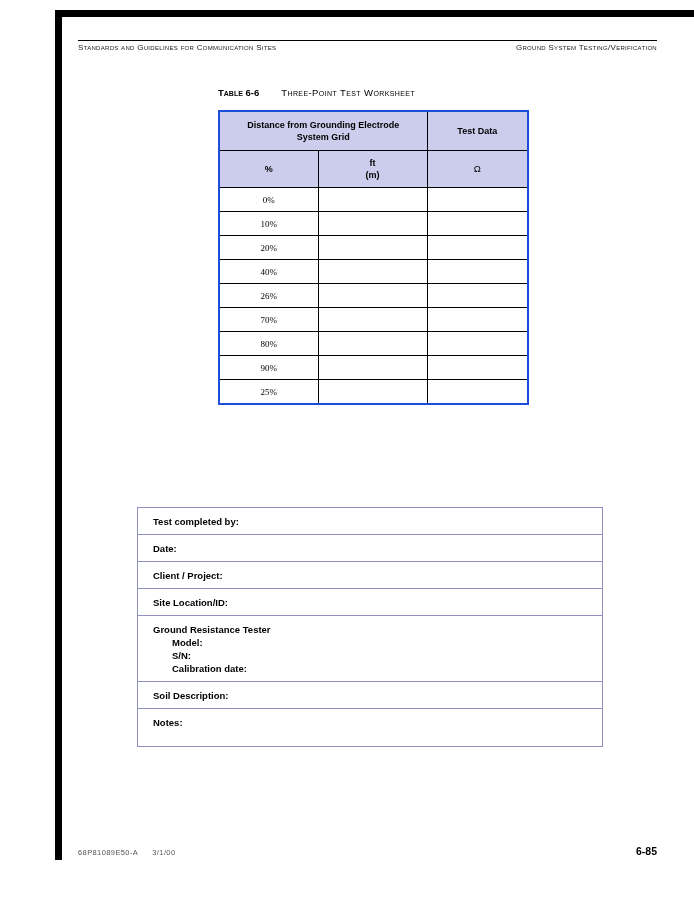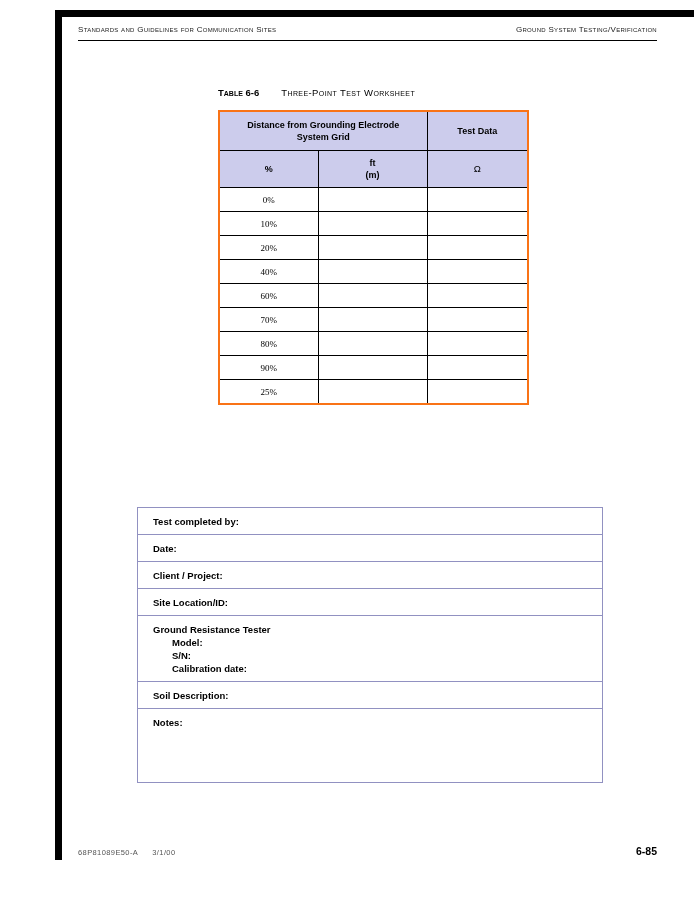--- a/index.html
+++ b/index.html
@@ -16,36 +16,36 @@
     color:#000;
     margin:0 auto;
     overflow:hidden;
   }
   
   .scan-top{position:absolute;left:55px;top:10px;right:0;height:7px;background:#000;}
   .scan-left{position:absolute;left:55px;top:10px;width:7px;height:850px;background:#000;}
 
   
   .header{
-    position:absolute;left:78px;right:37px;top:25px;
+    position:absolute;left:78px;right:37px;top:43px;
     display:flex;justify-content:space-between;
     font-size:8px;font-variant:small-caps;letter-spacing:.3px;color:#1a1a1a;
   }
   .hrule{position:absolute;left:78px;right:37px;top:40px;height:1px;background:#000;}
 
   
   .caption{position:absolute;left:218px;top:87px;font-size:9.5px;font-variant:small-caps;white-space:nowrap;}
   .cap-label{font-weight:bold;margin-right:22px;}
   .cap-title{letter-spacing:.4px;}
 
   
   table.worksheet{
     position:absolute;left:218px;top:110px;
     border-collapse:collapse;
-    border:2px solid #f97316;
+    border:2px solid #1d4ed8;
     table-layout:fixed;
   }
   table.worksheet th,table.worksheet td{border:1px solid #000;padding:0;}
   .col-pct{width:99px;}
   .col-ft{width:109px;}
   .col-ohm{width:101px;}
   th.gh{
     background:var(--table-header-fill);
     font-size:9px;font-weight:bold;text-align:center;vertical-align:middle;
     height:38px;line-height:12px;
@@ -57,21 +57,21 @@
   }
   th.sh.ohm{font-weight:normal;font-size:9.5px;}
   table.worksheet tbody td{
     height:23px;text-align:center;vertical-align:middle;
     font-family:"Liberation Serif",serif;font-size:9px;
     background:#fff;
   }
 
   
   .formbox{
-    position:absolute;left:137px;top:507px;width:466px;height:276px;
+    position:absolute;left:137px;top:507px;width:466px;height:240px;
     border:1px solid var(--form-border);
     box-sizing:border-box;
     background:#fff;
   }
   .frow{padding:7px 10px 6px 15px;box-sizing:border-box;}
   .frow + .frow{border-top:1px solid var(--form-border);}
   .ftitle{font-size:9.5px;font-weight:bold;line-height:13px;}
   .fsub{font-size:9.5px;font-weight:bold;line-height:13px;padding-left:19px;}
   .frow.notes{min-height:46px;}
 
@@ -140,21 +140,21 @@
           <td>20%</td>
           <td></td>
           <td></td>
         </tr>
       <tr>
           <td>40%</td>
           <td></td>
           <td></td>
         </tr>
       <tr>
-          <td>60%</td>
+          <td>26%</td>
           <td></td>
           <td></td>
         </tr>
       <tr>
           <td>70%</td>
           <td></td>
           <td></td>
         </tr>
       <tr>
           <td>80%</td>

